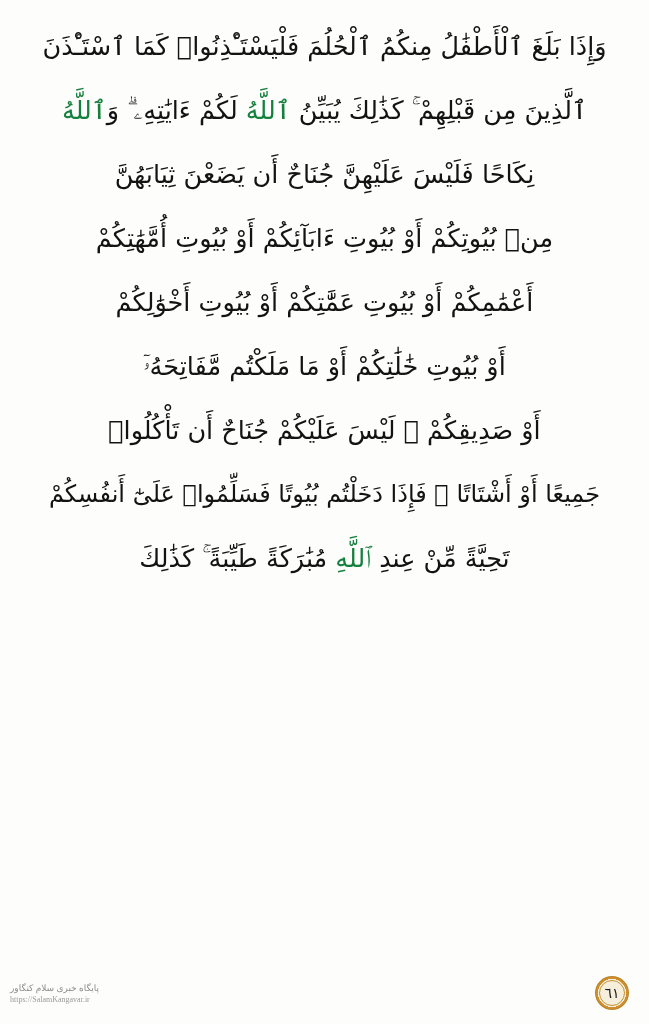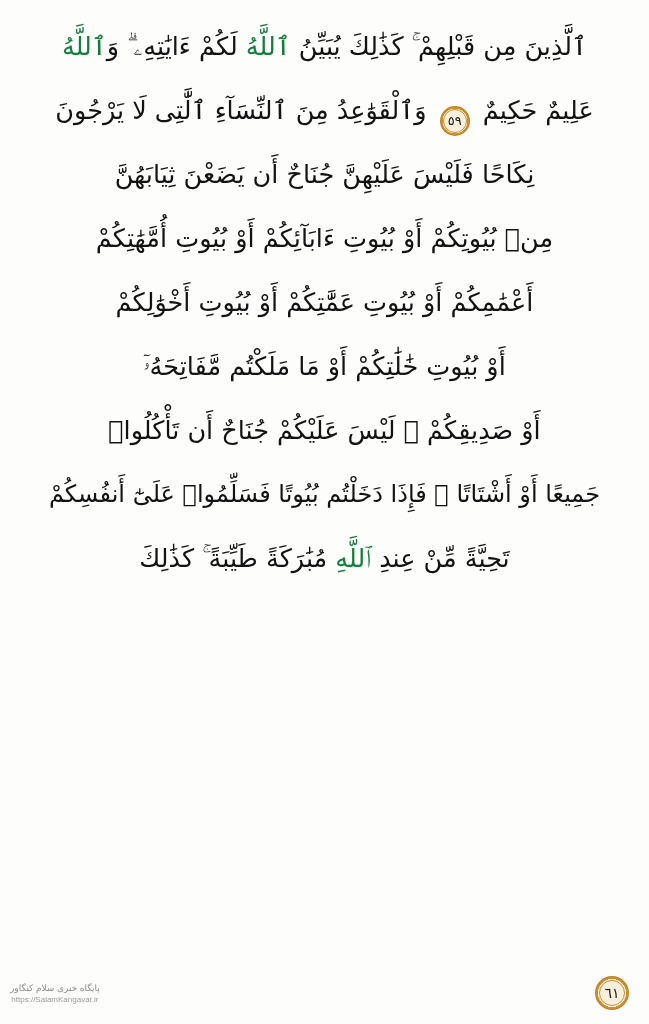--- a/index.html
+++ b/index.html
@@ -99,51 +99,49 @@
     inset: 4px;
     border-radius: 50%;
     border: 1px solid #c79233;
   }
   .footer-page-number span { position: relative; z-index: 2; }
   .watermark {
     position: absolute;
     left: 10px;
     bottom: 18px;
     direction: rtl;
-    text-align: center;
+    text-align: left;
     color: #8c8c8c;
     font-size: 9px;
     line-height: 12px;
-    font-family: Liberation Sans, sans-serif;
+    font-family: Liberation Serif, serif;
     margin-top: 42px;
   }
   .watermark .wm-url {
     direction: ltr;
     display: block;
     font-size: 8px;
     color: #9a9a9a;
   }
 </style>
 </head>
 <body>
 
 <div class="page">
 
   <div class="mushaf-body">
 
+    <div class="ayah-line">
+      <span>وَإِذَا بَلَغَ ٱلْأَطْفَٰلُ مِنكُمُ ٱلْحُلُمَ فَلْيَسْتَـْٔذِنُوا۟ كَمَا ٱسْتَـْٔذَنَ</span>
+    </div>
 
     <div class="ayah-line">
       <span>ٱلَّذِينَ مِن قَبْلِهِمْ ۚ كَذَٰلِكَ يُبَيِّنُ <span class="lafz-jalala">ٱللَّهُ</span> لَكُمْ ءَايَٰتِهِۦ ۗ وَ<span class="lafz-jalala">ٱللَّهُ</span></span>
     </div>
 
-    <div class="ayah-line">
-      <span>عَلِيمٌ حَكِيمٌ</span>
-      <span class="ayah-mark"><span>٥٩</span></span>
-      <span>وَٱلْقَوَٰعِدُ مِنَ ٱلنِّسَآءِ ٱلَّٰتِى لَا يَرْجُونَ</span>
-    </div>
 
     <div class="ayah-line">
       <span>نِكَاحًا فَلَيْسَ عَلَيْهِنَّ جُنَاحٌ أَن يَضَعْنَ ثِيَابَهُنَّ</span>
     </div>
 
 
 
 
     <div class="ayah-line">
       <span>مِنۢ بُيُوتِكُمْ أَوْ بُيُوتِ ءَابَآئِكُمْ أَوْ بُيُوتِ أُمَّهَٰتِكُمْ</span>

